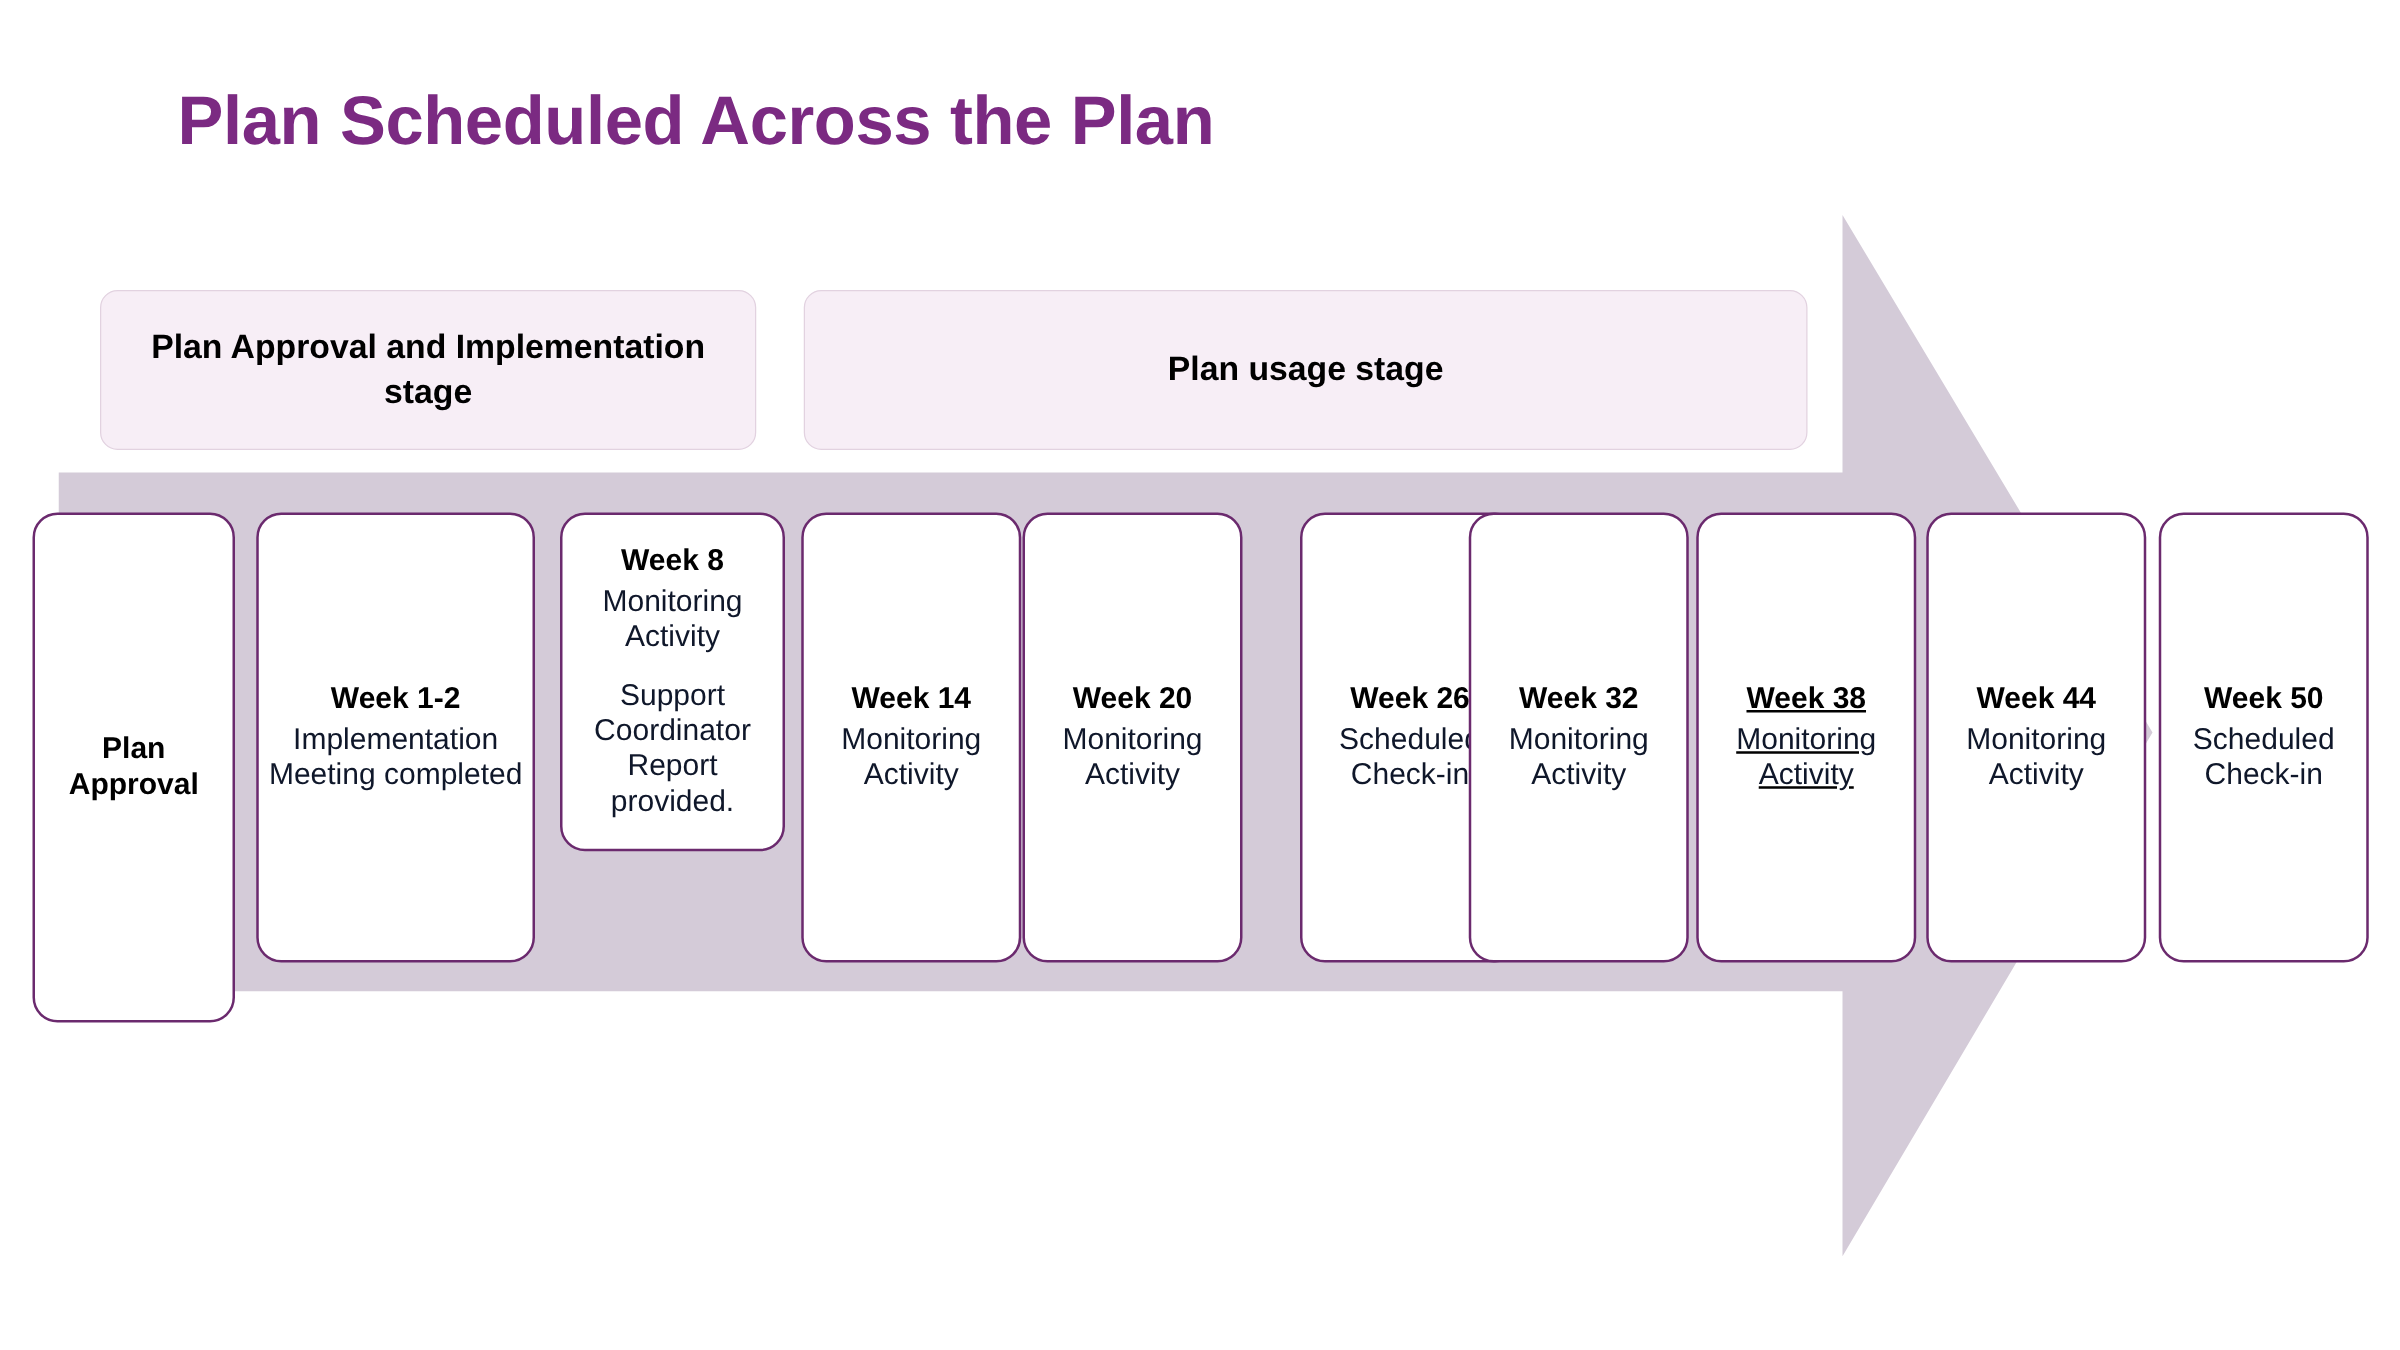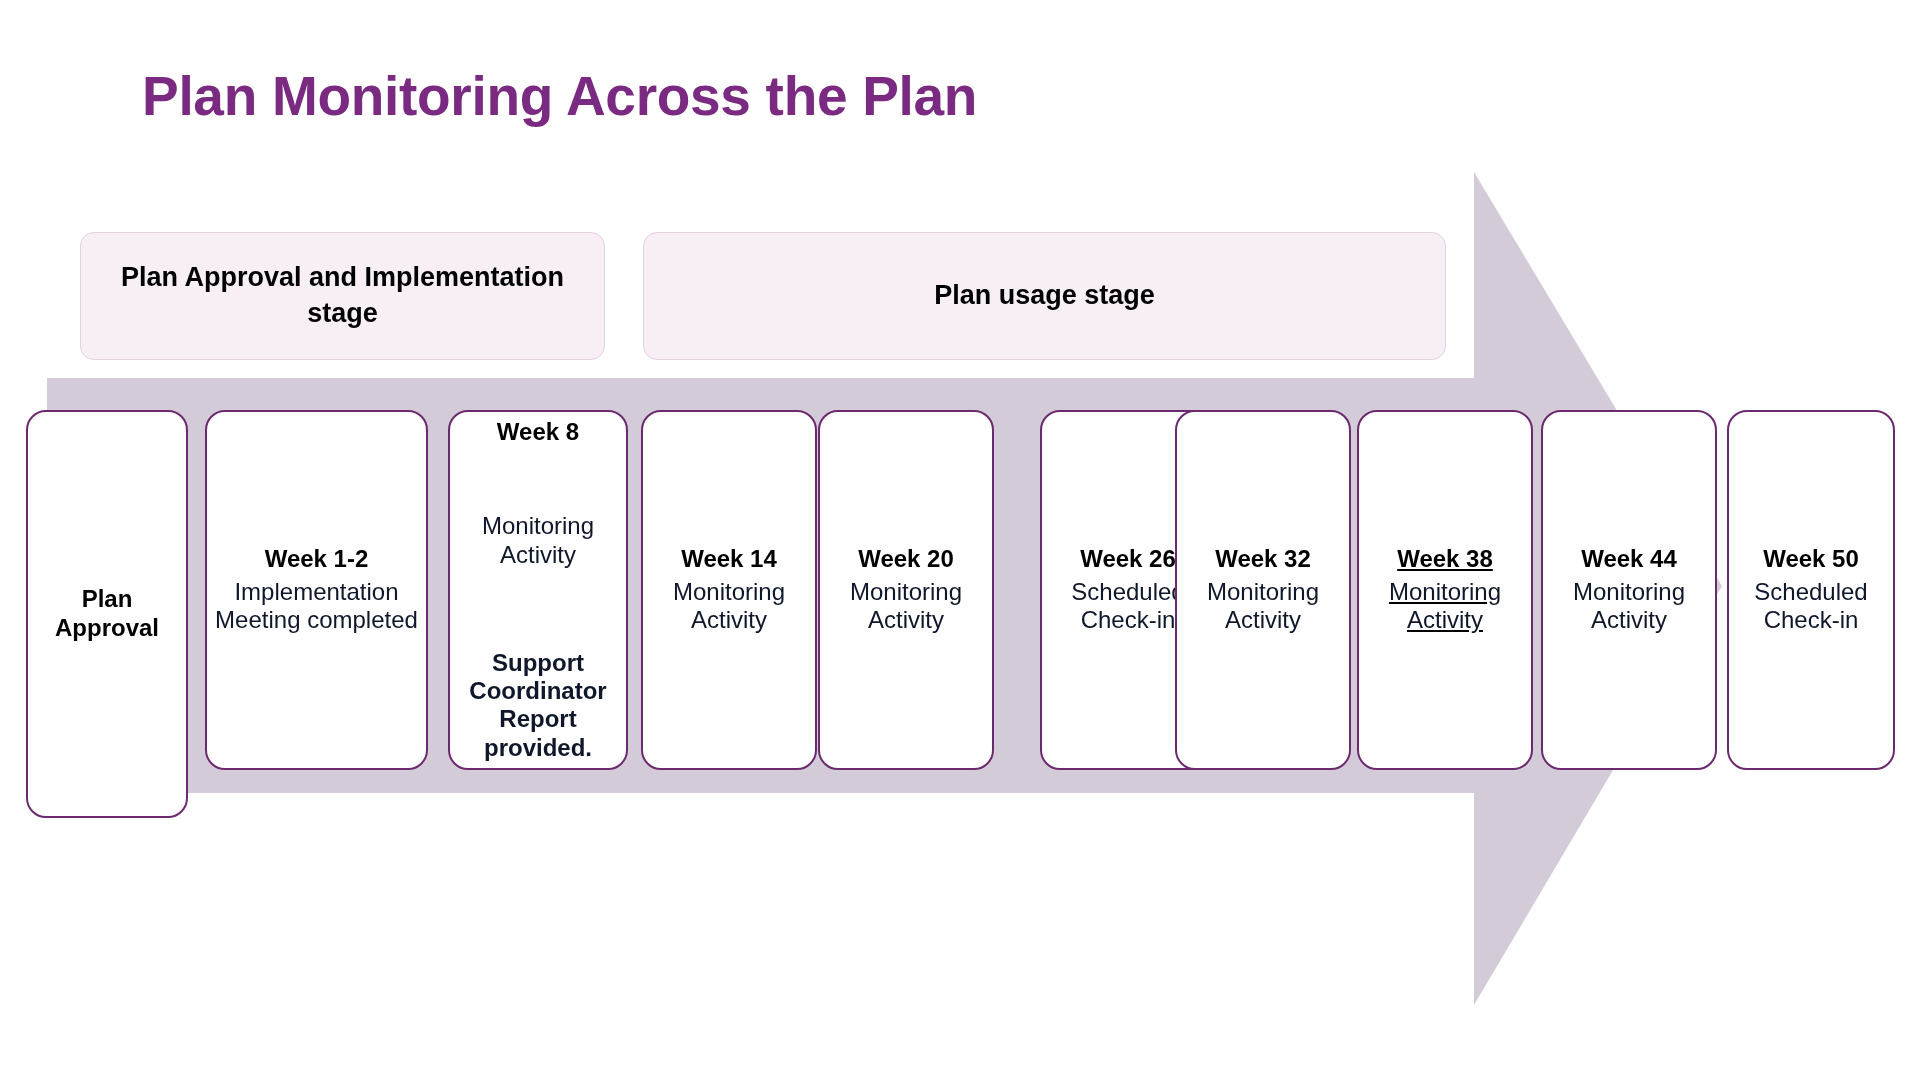--- a/index.html
+++ b/index.html
@@ -103,54 +103,53 @@
   .card-line {
     font-size: 24px;
     font-weight: normal;
     color: #0f172a;
     line-height: 1.18;
     margin: 0;
     margin-top: 4px;
   }
   .card-line.gap {
     margin-top: 18px;
-    font-weight: bold;
   }
 </style>
 </head>
 <body>
 
 <div id="canvas">
 
   <svg id="arrow-layer" viewBox="0 0 1920 1080" xmlns="http://www.w3.org/2000/svg">
     <polygon points="47,378 1474,378 1474,172 1722,586 1474,1005 1474,793 47,793" fill="#d4cbd8"></polygon>
   </svg>
 
-  <div id="page-title">Plan Monitoring Across the Plan</div>
+  <div id="page-title">Plan Scheduled Across the Plan</div>
 
   <div id="stage-0" class="stage-banner">
     <span>Plan Approval and Implementation stage</span>
   </div>
 
   <div id="stage-1" class="stage-banner">
     <span>Plan usage stage</span>
   </div>
 
   <div id="card-row">
 
     <div class="card" style="left:26px; top:410px; width:162px; height:408px;">
       <div class="card-title">Plan Approval</div>
     </div>
 
     <div class="card" style="left:205px; top:410px; width:223px; height:360px;">
       <div class="card-title">Week 1-2</div>
       <div class="card-line">Implementation Meeting completed</div>
     </div>
 
-    <div class="card" style="left:448px; top:410px; width:180px; height:360px;justify-content:space-between;">
+    <div class="card" style="left:448px; top:410px; width:180px; height:271px;">
       <div class="card-title">Week 8</div>
       <div class="card-line">Monitoring Activity</div>
       <div class="card-line gap">Support Coordinator Report provided.</div>
     </div>
 
     <div class="card" style="left:641px; top:410px; width:176px; height:360px;">
       <div class="card-title">Week 14</div>
       <div class="card-line">Monitoring Activity</div>
     </div>
 

